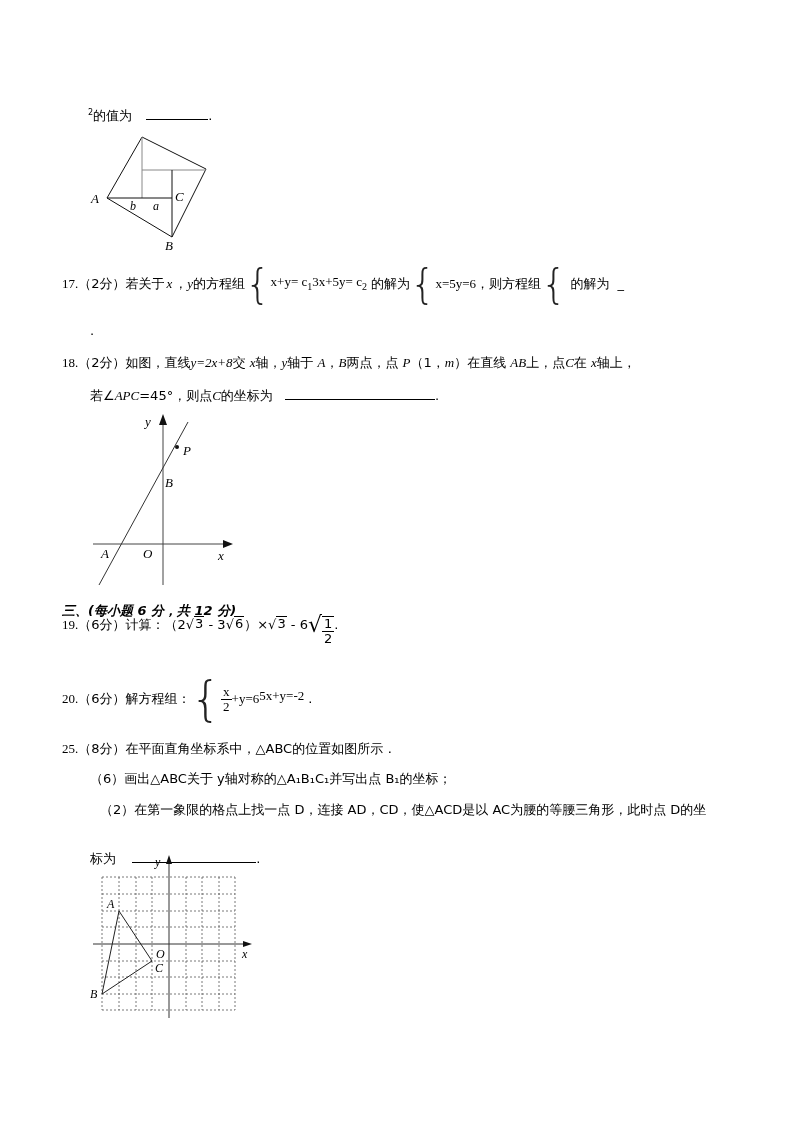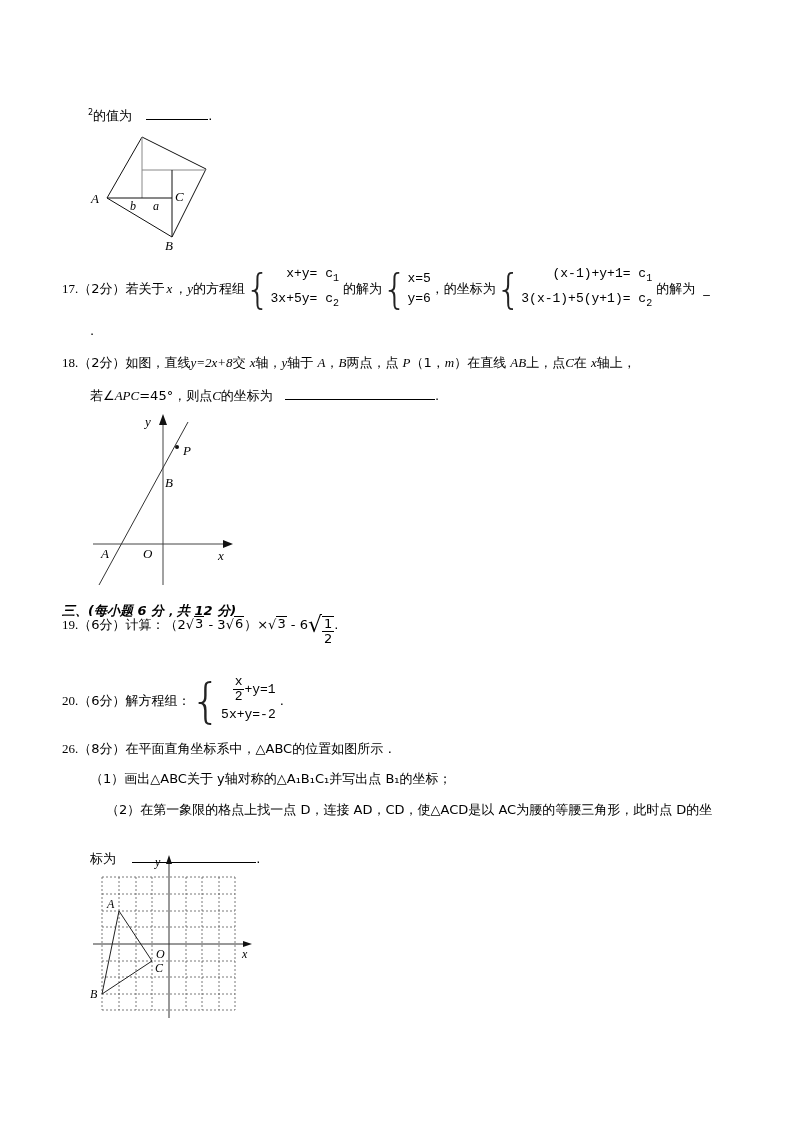--- a/index.html
+++ b/index.html
@@ -5,21 +5,21 @@
   html, body { margin: 0; padding: 0; background: #ffffff; }
   body { width: 794px; height: 1123px; position: relative; overflow: hidden;
          font-family: "DejaVu Sans", "Liberation Sans", sans-serif; color: #000; }
   .abs { position: absolute; }
   .txt { font-size: 13px; white-space: nowrap; line-height: 18px; }
   .serif { font-family: "Liberation Serif", "DejaVu Serif", serif; }
   .it { font-style: italic; font-family: "Liberation Serif", "DejaVu Serif", serif; }
   .blank { display: inline-block; border-bottom: 1px solid #000; height: 14px; vertical-align: baseline; }
   .brace { font-family: "DejaVu Sans", sans-serif; font-weight: 100; color: #222; }
   .sys { display: inline-flex; align-items: center; vertical-align: middle; }
-  .sys .lines { display: inline-flex; flex-direction: column; font-size: 13px; line-height: 20px; font-family: Liberation Mono, monospace; align-items: flex-end; }
+  .sys .lines { display: inline-flex; flex-direction: row; font-size: 13px; line-height: 20px; font-family: Liberation Serif, serif; }
   .sub { font-size: 10px; vertical-align: -4px; }
   .bold { font-weight: bold; }
   .sqrt { display: inline-block; border-top: 1px solid #000; padding: 0 1px; line-height: 14px; }
   .frac { display: inline-flex; flex-direction: column; align-items: center; vertical-align: middle; font-size: 13px; line-height: 14px; }
   .frac .num { border-bottom: 1px solid #000; padding: 0 2px; }
   svg text { font-family: "Liberation Serif", "DejaVu Serif", serif; font-style: italic; }
 </style>
 </head>
 <body>
 
@@ -61,27 +61,23 @@
     </span>
   </span>
   <span style="margin-left:4px;">的解为</span>
   <span class="sys">
     <span class="brace" style="font-size:40px; line-height:40px;">{</span>
     <span class="lines">
       <span>x=5</span>
       <span>y=6</span>
     </span>
   </span>
-  <span>，的坐标为</span>
+  <span>，则方程组</span>
   <span class="sys">
     <span class="brace" style="font-size:40px; line-height:40px;">{</span>
-    <span class="lines">
-      <span><span>(x-1)+y+1= c</span><span class="sub">1</span></span>
-      <span><span>3(x-1)+5(y+1)= c</span><span class="sub">2</span></span>
-    </span>
   </span>
   <span style="margin-left:4px;">的解为</span>
   <span style="margin-left:8px;">_</span>
 </div>
 <div class="abs txt" style="left:90px; top:322px;">.</div>
 
 <div class="abs txt" style="left:62px; top:354px;">
   <span class="serif">18.</span><span>（2分）</span><span>如图，直线</span><span class="it">y=2x+8</span><span>交</span>
   <span class="it">x</span><span>轴，</span><span class="it">y</span><span>轴于</span>
   <span class="it">A</span><span>，</span><span class="it">B</span><span>两点，点</span>
@@ -141,33 +137,33 @@
     <span>（6分）</span>
     <span>解方程组：</span>
   <span class="sys">
     <span class="brace" style="font-size:48px; line-height:48px;">{</span>
     <span class="lines" style="line-height:22px;">
       <span style="display:flex; align-items:center;">
         <span class="frac">
           <span class="num">x</span>
           <span>2</span>
         </span>
-        <span>+y=1</span>
+        <span>+y=6</span>
       </span>
       <span>5x+y=-2</span>
     </span>
   </span>
   <span style="margin-left:4px;">.</span>
 </div>
 
 <div class="abs txt" style="left:62px; top:740px;">
-  <span class="serif">26.</span><span>（8分）</span><span>在平面直角坐标系中，△ABC的位置如图所示．</span>
-</div>
-<div class="abs txt" style="left:90px; top:770px;">（1）画出△ABC关于 y轴对称的△A₁B₁C₁并写出点 B₁的坐标；</div>
-<div class="abs txt" style="left:106px; top:801px;text-align:center;">（2）在第一象限的格点上找一点 D，连接 AD，CD，使△ACD是以 AC为腰的等腰三角形，此时点 D的坐</div>
+  <span class="serif">25.</span><span>（8分）</span><span>在平面直角坐标系中，△ABC的位置如图所示．</span>
+</div>
+<div class="abs txt" style="left:90px; top:770px;">（6）画出△ABC关于 y轴对称的△A₁B₁C₁并写出点 B₁的坐标；</div>
+<div class="abs txt" style="left:100px; top:801px;text-align:center;">（2）在第一象限的格点上找一点 D，连接 AD，CD，使△ACD是以 AC为腰的等腰三角形，此时点 D的坐</div>
 <div class="abs txt" style="left:90px; top:848px;">
   <span>标为</span>
   <span class="blank" style="width:124px; margin-left:12px;"></span><span>.</span>
 </div>
 
 <svg class="abs" style="left:85px; top:850px;" width="180" height="175" viewBox="0 0 180 175">
   <g stroke="#555" stroke-width="0.8" stroke-dasharray="2,2" fill="none">
 
     <line x1="17" y1="27" x2="17" y2="160"></line>
     <line x1="34" y1="27" x2="34" y2="160"></line>

